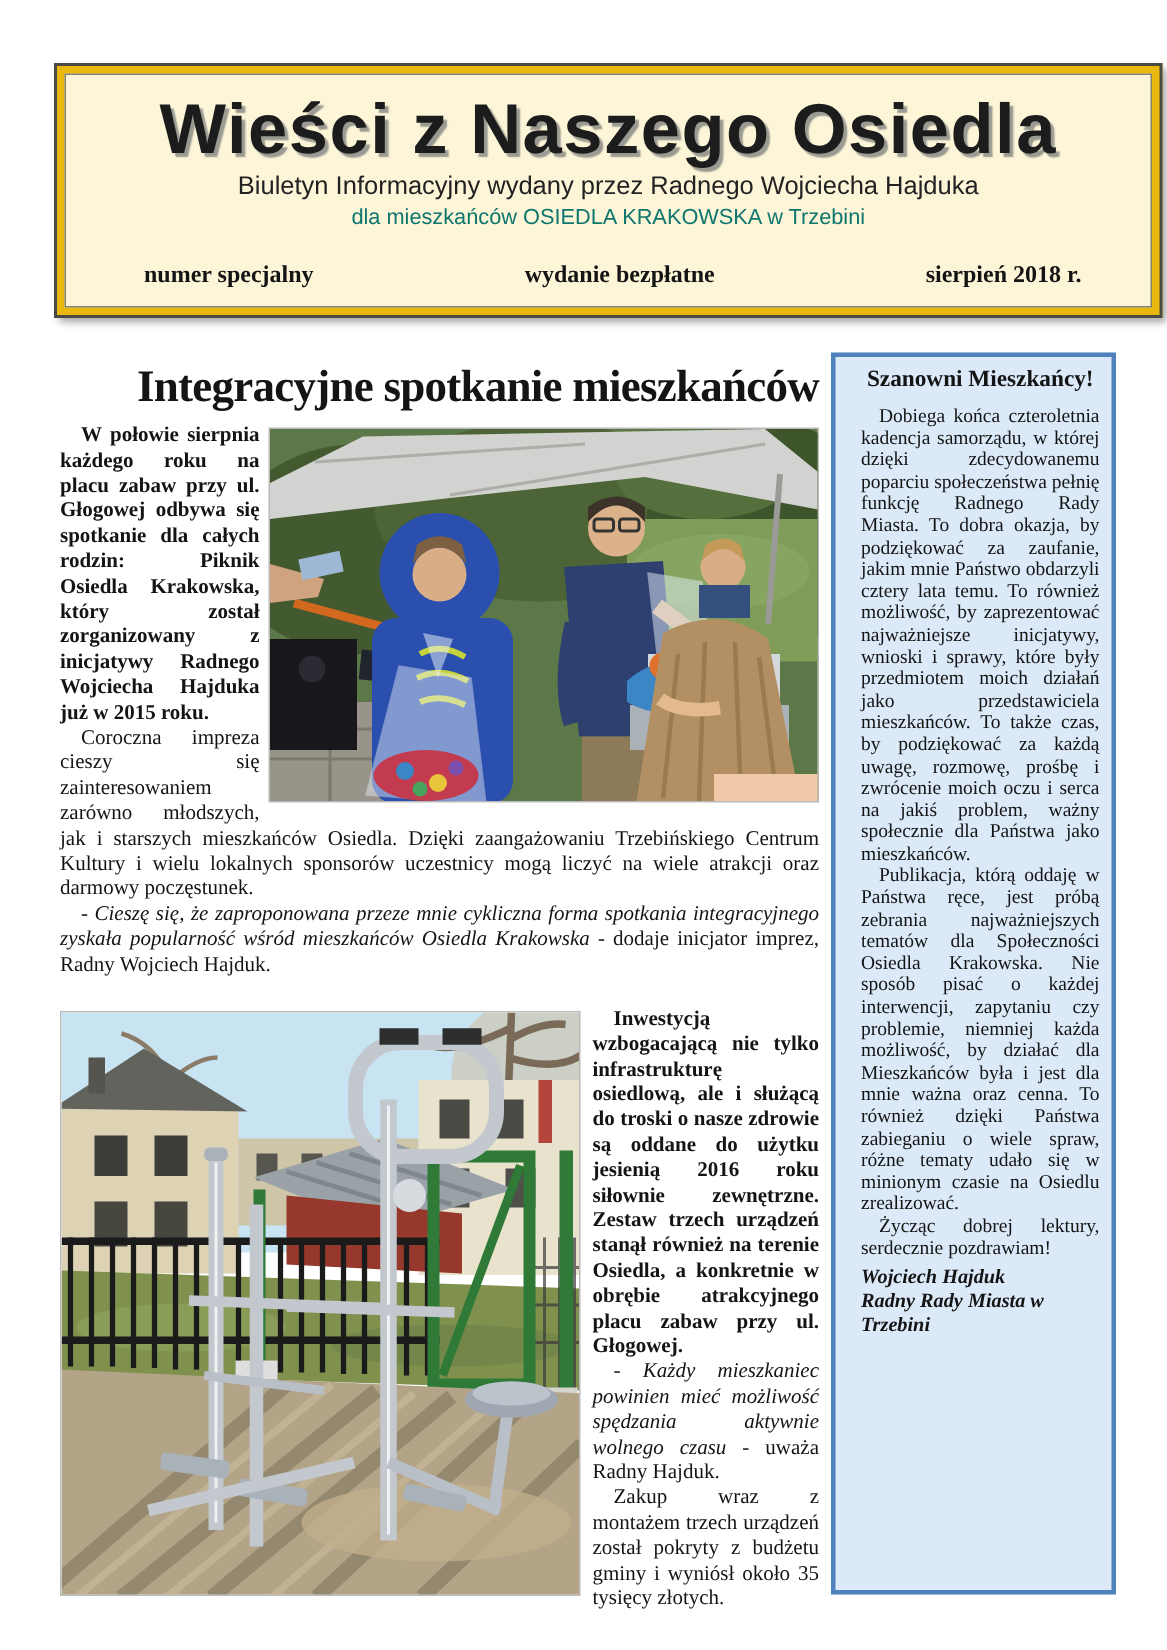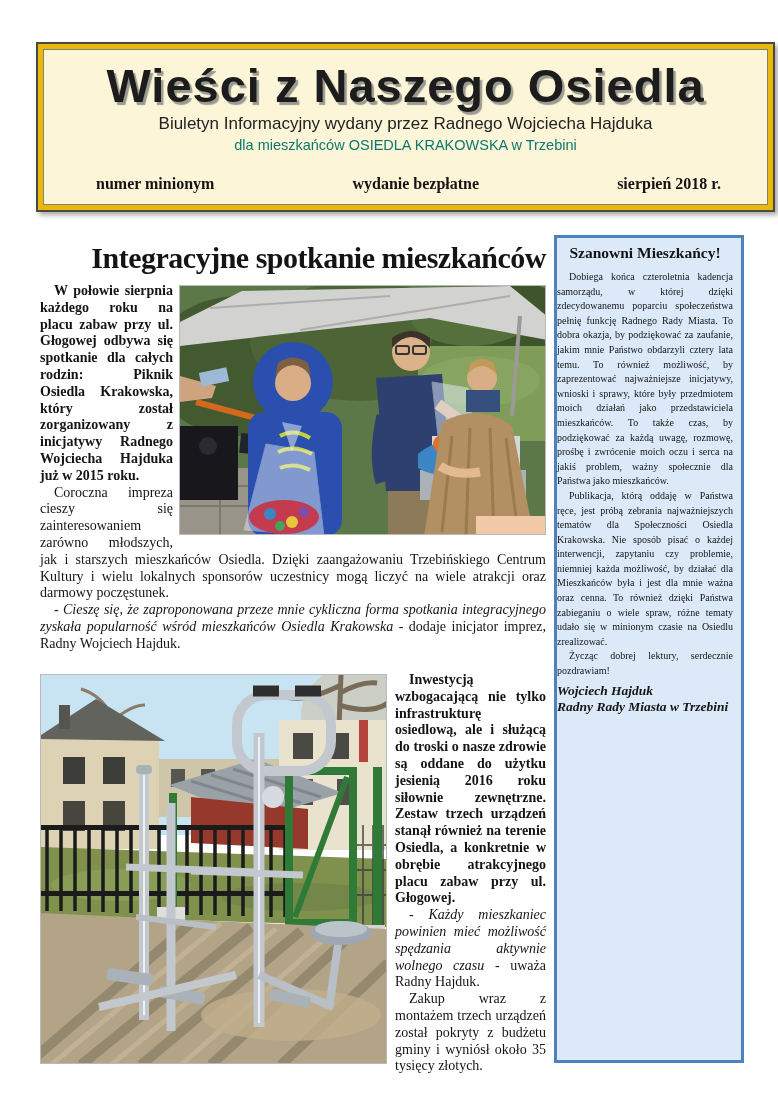--- a/index.html
+++ b/index.html
@@ -57,46 +57,46 @@
   
   .article2 { position:absolute; left:40px; top:672px; width:506px; }
   .photo2 {
     float:left; width:347px; height:390px; margin:2px 8px 4px 0;
     border:1px solid #b9b9b9; overflow:hidden;
   }
 
   
   .sidebar {
     position:absolute; left:554px; top:235px; width:190px; height:828px;
-    background:#dbe9f8; border:3px solid #4f81bd; padding:6px 8px 6px 0;
+    background:#dbe9f8; border:3px solid #4f81bd; padding:6px 8px 6px 17px;
   }
   .sidebar-title {
     text-align:center; font-weight:bold; font-size:15.5px; margin-bottom:8px;
   }
   .sidebar p {
-    font-size:10px; line-height:14.6px; text-align:justify; text-indent:12px;
+    font-size:13px; line-height:14.6px; text-align:justify; text-indent:12px;
   }
   .signature {
     margin-top:4px; text-align:left; font-weight:bold; font-style:italic;
     font-size:13.5px; line-height:16px;
   }
   svg { display:block; }
 </style>
 </head>
 <body>
 
 <div class="page">
 
   <div class="masthead">
     <div class="masthead-inner">
       <div class="mast-title">Wieści z Naszego Osiedla</div>
       <div class="mast-sub1">Biuletyn Informacyjny wydany przez Radnego Wojciecha Hajduka</div>
       <div class="mast-sub2">dla mieszkańców OSIEDLA KRAKOWSKA w Trzebini</div>
       <div class="mast-info">
-        <span>numer minionym</span>
+        <span>numer specjalny</span>
         <span>wydanie bezpłatne</span>
         <span>sierpień 2018 r.</span>
       </div>
     </div>
   </div>
 
   <div class="article1">
     <div class="headline">Integracyjne spotkanie mieszkańców</div>
 
     <div class="photo1">

